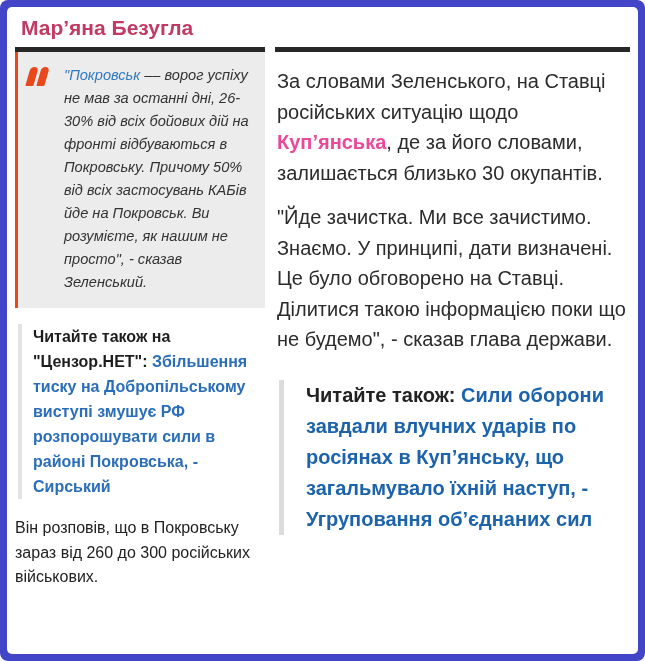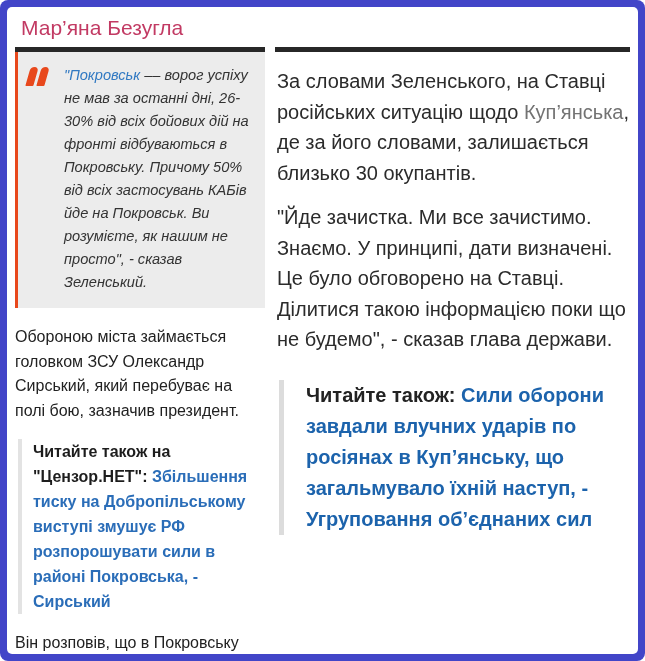--- a/index.html
+++ b/index.html
@@ -6,21 +6,21 @@
   .frame{
     width:645px;height:661px;box-sizing:border-box;
     background:#4245c8;padding:7px;border-radius:8px;
     font-family:"Liberation Sans", sans-serif;
   }
   .inner{
     background:#ffffff;width:100%;height:100%;box-sizing:border-box;
     border-radius:5px;overflow:hidden;display:flex;flex-direction:column;
   }
   .header{padding:9px 14px 7px 14px;}
-  .author{font-size:21px;font-weight:normal;color:#c23a63;}
+  .author{font-size:21px;font-weight:bold;color:#c23a63;}
   .columns{display:flex;gap:10px;padding:0 8px;flex:0 0 auto;}
   .col-left{width:250px;flex:0 0 auto;}
   .col-right{flex:1 1 auto;min-width:0;}
   .top-bar{height:5px;background:#272727;}
   .quote-block{
     background:#ececec;border-left:3px solid #e8481c;
     padding:12px 8px 14px 10px;display:flex;align-items:flex-start;
   }
   .quote-icon{flex:0 0 30px;display:flex;gap:3px;margin-top:3px;margin-right:6px;}
   .quote-icon i{
@@ -32,21 +32,21 @@
   }
   .quote-text .q-link{color:#3179c2;text-decoration:none;cursor:pointer;}
   .p-left{font-size:16px;line-height:24.5px;color:#222;margin:17px 0 0 0;}
   .read-also-left{
     border-left:4px solid #e3e3e3;margin:16px 0 0 3px;padding-left:11px;
     font-size:16px;font-weight:bold;line-height:25px;
   }
   .read-also-left .ra-label{color:#1d1d1d;}
   .read-also-left .ra-link{color:#2a6db8;text-decoration:none;cursor:pointer;display:inline;}
   .p-right{font-size:20px;line-height:30.5px;color:#2b2b2b;margin:14px 0 0 2px;}
-  .p-right .q-link{color:#737373;text-decoration:none;cursor:pointer;}
+  .p-right .q-link{color:#ec4899;text-decoration:none;cursor:pointer;font-weight:bold;}
   .read-also-right{
     border-left:5px solid #dcdcdc;margin:25px 0 0 4px;padding-left:22px;
     font-size:20px;font-weight:bold;line-height:31px;
   }
   .read-also-right .ra-label{color:#222;}
   .read-also-right .ra-link{color:#1c63ac;text-decoration:none;cursor:pointer;}
 </style>
 </head>
 <body>
 
@@ -65,21 +65,20 @@
         <div class="quote-block">
           <span class="quote-icon">
               <i></i>
               <i></i>
             </span>
           <span class="quote-text">
             <a class="q-link">"Покровськ</a><span> –– ворог успіху не мав за останні дні, 26-30% від всіх бойових дій на фронті відбуваються в Покровську. Причому 50% від всіх застосувань КАБів йде на Покровськ. Ви розумієте, як нашим не просто", - сказав Зеленський.</span>
           </span>
         </div>
 
-        <p class="p-left">Обороною міста займається головком ЗСУ Олександр Сирський, який перебуває на полі бою, зазначив президент.</p>
 
         <div class="read-also-left">
           <span class="ra-label">Читайте також на "Цензор.НЕТ": </span><a class="ra-link">Збільшення тиску на Добропільському виступі змушує РФ розпорошувати сили в районі Покровська, - Сирський</a>
         </div>
 
         <p class="p-left">Він розповів, що в Покровську зараз від 260 до 300 російських військових.</p>
       </div>
 
       <div class="col-right">
         <div class="top-bar"></div>

